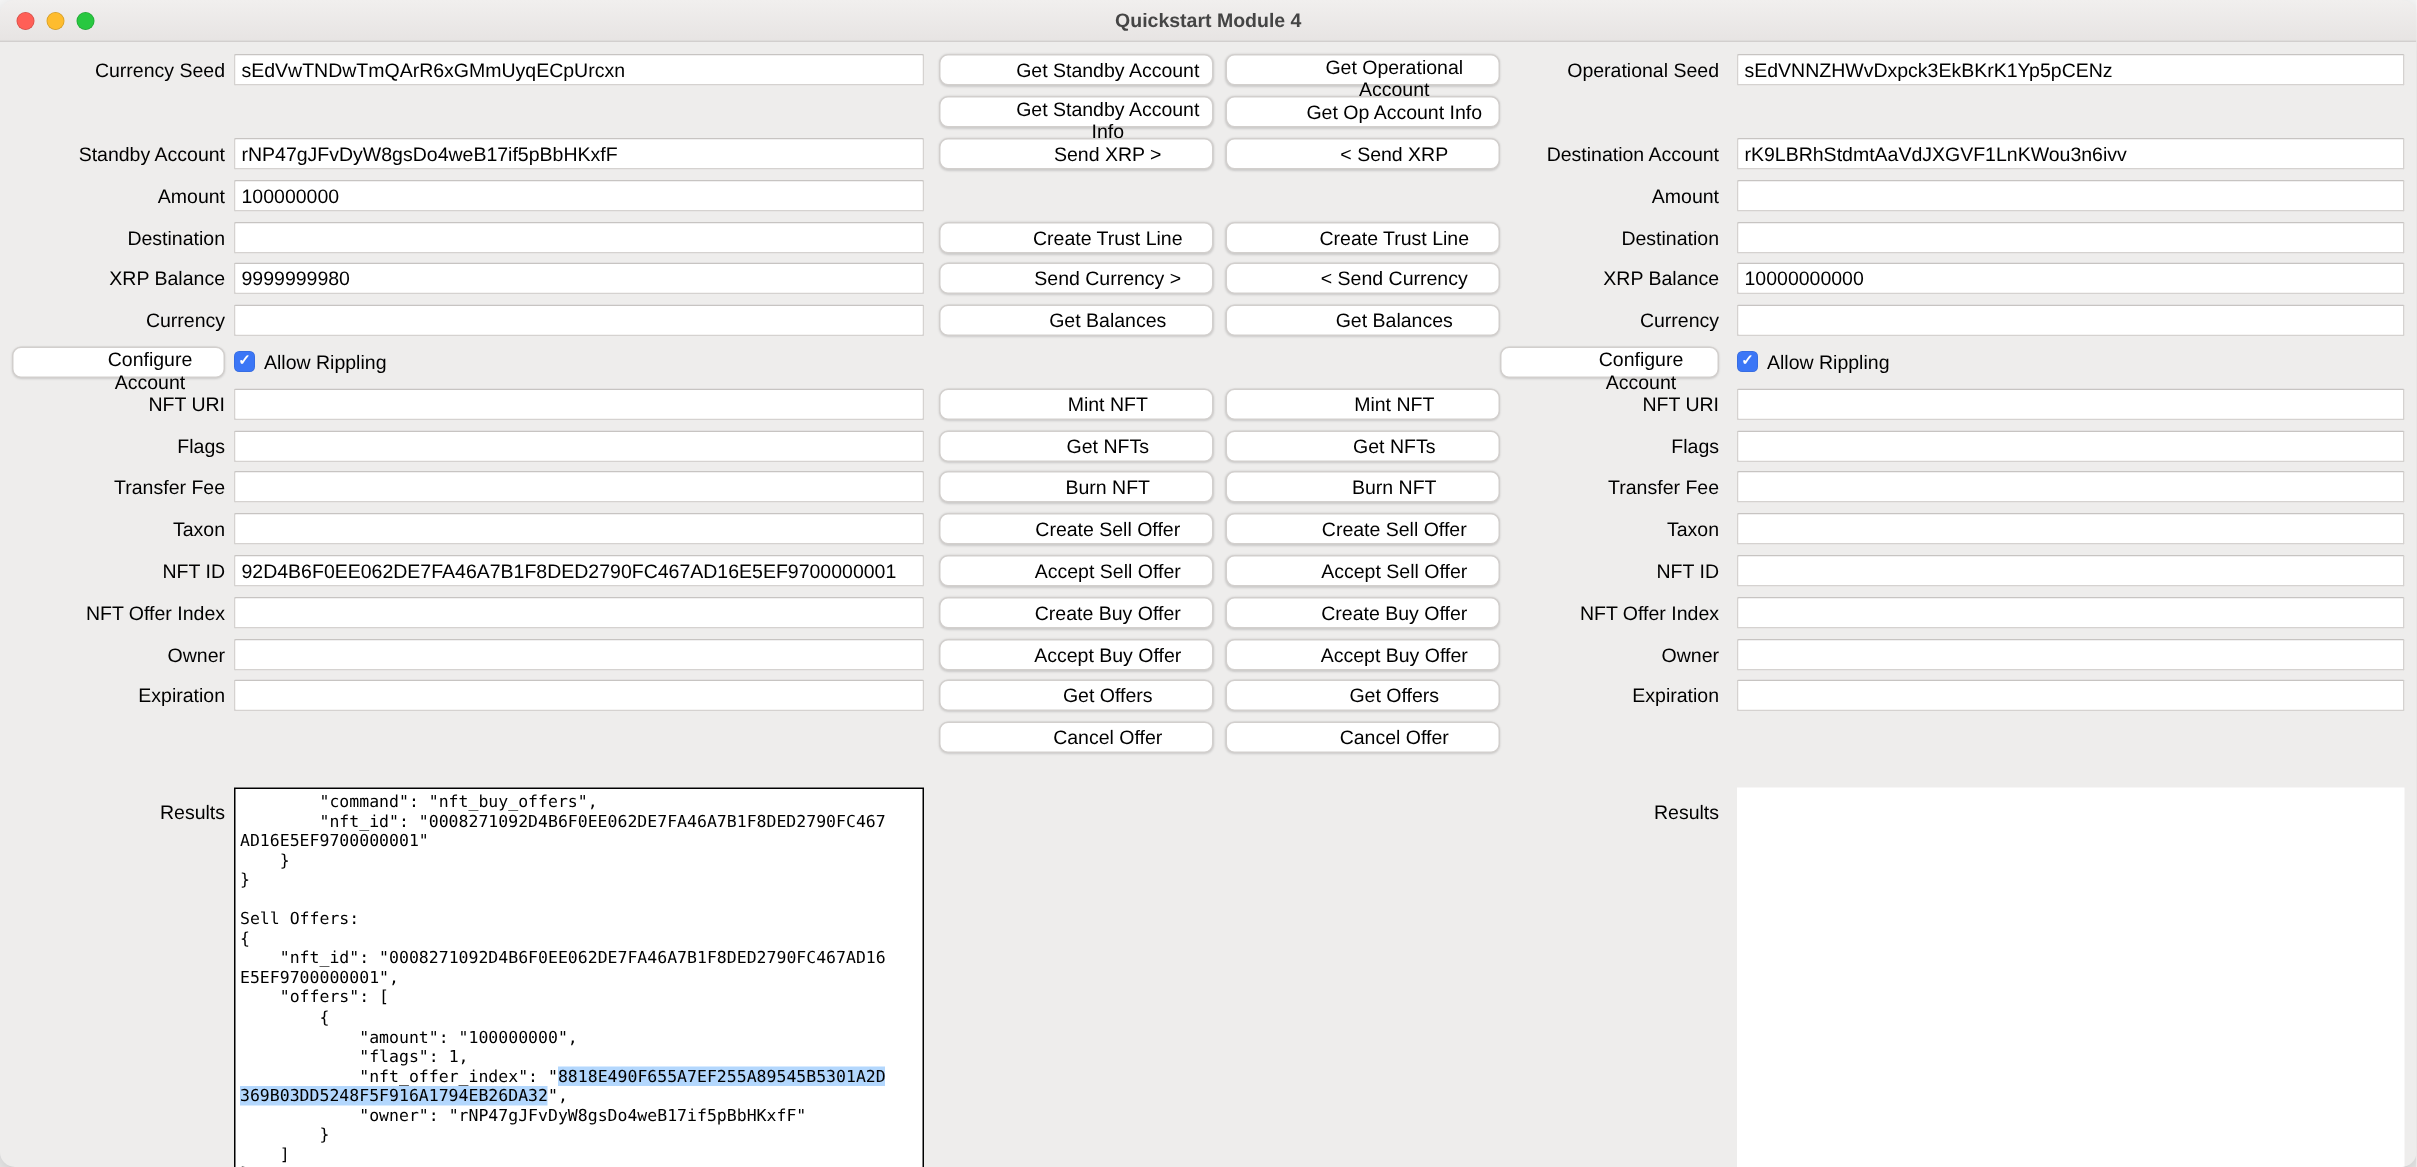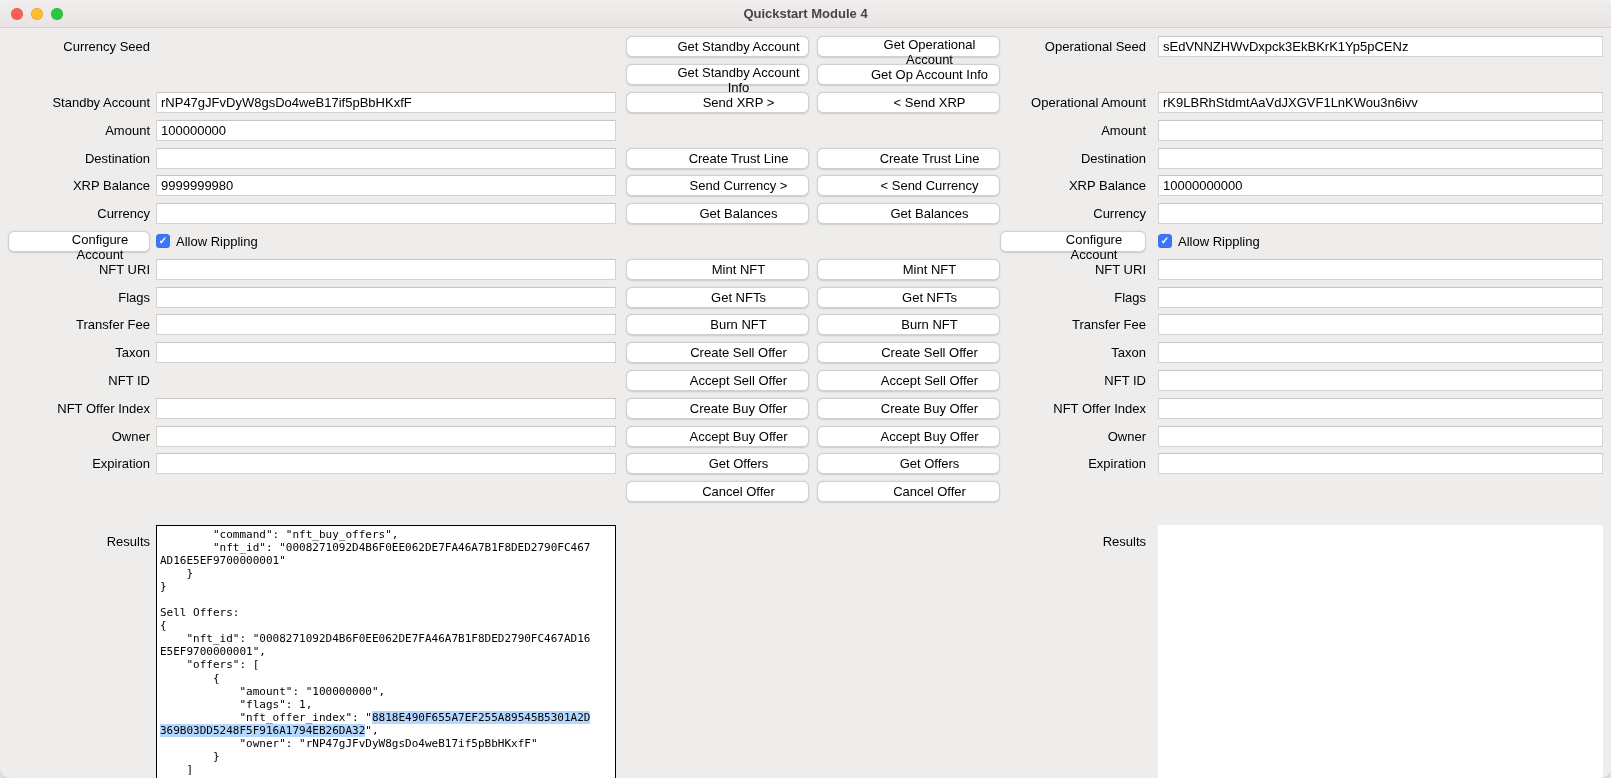--- a/index.html
+++ b/index.html
@@ -73,37 +73,38 @@
       <span class="light yellow"></span>
       <span class="light green"></span>
     </div>
     <div class="title">Quickstart Module 4</div>
   </div>
 
   <div class="content">
 
     <div class="row">
       <label class="lbl c1">Currency Seed</label>
+      <input class="field c2" value="sEdVwTNDwTmQArR6xGMmUyqECpUrcxn" style="">
       <button class="push c4">Get Standby Account</button>
       <button class="push c6">Get Operational Account</button>
       <label class="lbl c7">Operational Seed</label>
       <input class="field c9" value="sEdVNNZHWvDxpck3EkBKrK1Yp5pCENz" style="">
     </div>
 
     <div class="row">
       <button class="push c4">Get Standby Account Info</button>
       <button class="push c6">Get Op Account Info</button>
     </div>
 
     <div class="row">
       <label class="lbl c1">Standby Account</label>
       <input class="field c2" value="rNP47gJFvDyW8gsDo4weB17if5pBbHKxfF" style="">
       <button class="push c4">Send XRP &gt;</button>
       <button class="push c6">&lt; Send XRP</button>
-      <label class="lbl c7">Operational Amount</label>
+      <label class="lbl c7">Destination Account</label>
       <input class="field c9" value="rK9LBRhStdmtAaVdJXGVF1LnKWou3n6ivv" style="">
     </div>
 
     <div class="row">
       <label class="lbl c1">Amount</label>
       <input class="field c2" value="100000000" style="">
       <label class="lbl c7">Amount</label>
       <input class="field c9" value="" style="">
     </div>
 
@@ -178,20 +179,21 @@
       <label class="lbl c1">Taxon</label>
       <input class="field c2" value="" style="">
       <button class="push c4">Create Sell Offer</button>
       <button class="push c6">Create Sell Offer</button>
       <label class="lbl c7">Taxon</label>
       <input class="field c9" value="" style="">
     </div>
 
     <div class="row">
       <label class="lbl c1">NFT ID</label>
+      <input class="field c2" value="92D4B6F0EE062DE7FA46A7B1F8DED2790FC467AD16E5EF9700000001" style="">
       <button class="push c4">Accept Sell Offer</button>
       <button class="push c6">Accept Sell Offer</button>
       <label class="lbl c7">NFT ID</label>
       <input class="field c9" value="" style="">
     </div>
 
     <div class="row">
       <label class="lbl c1">NFT Offer Index</label>
       <input class="field c2" value="" style="">
       <button class="push c4">Create Buy Offer</button>

